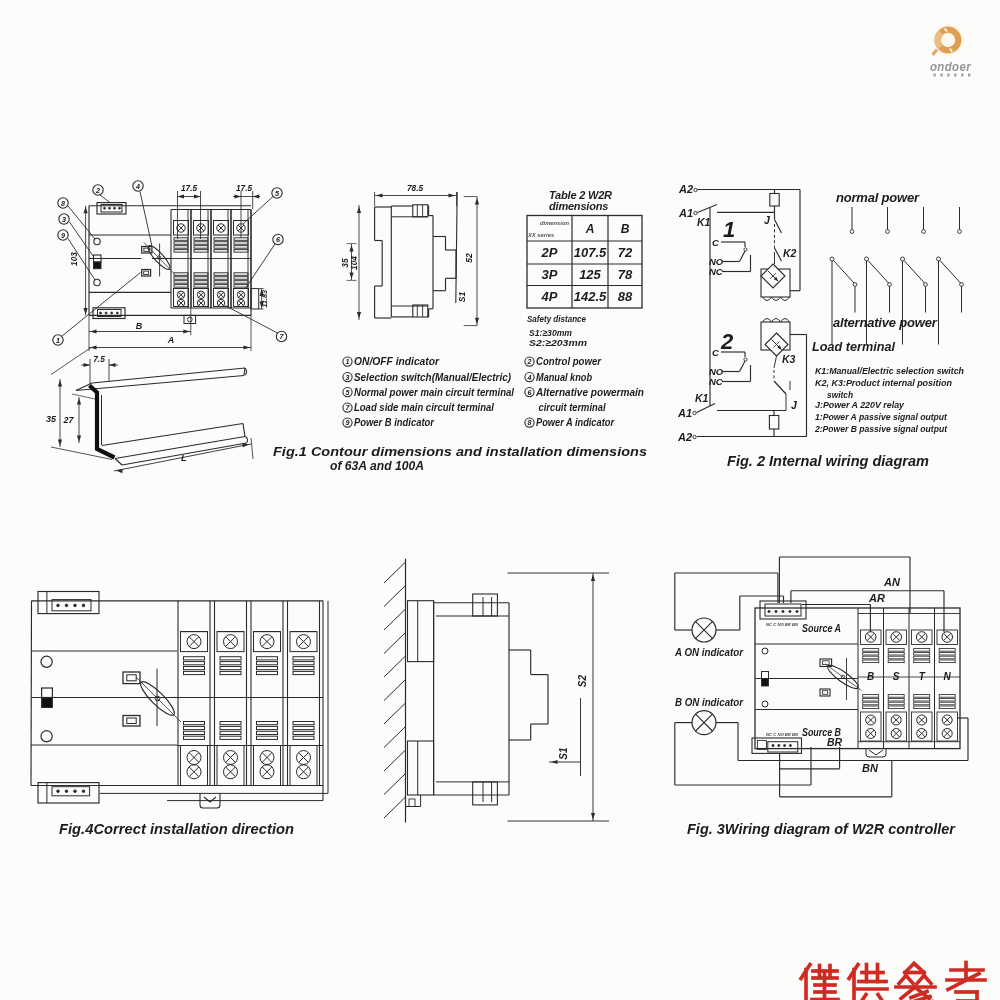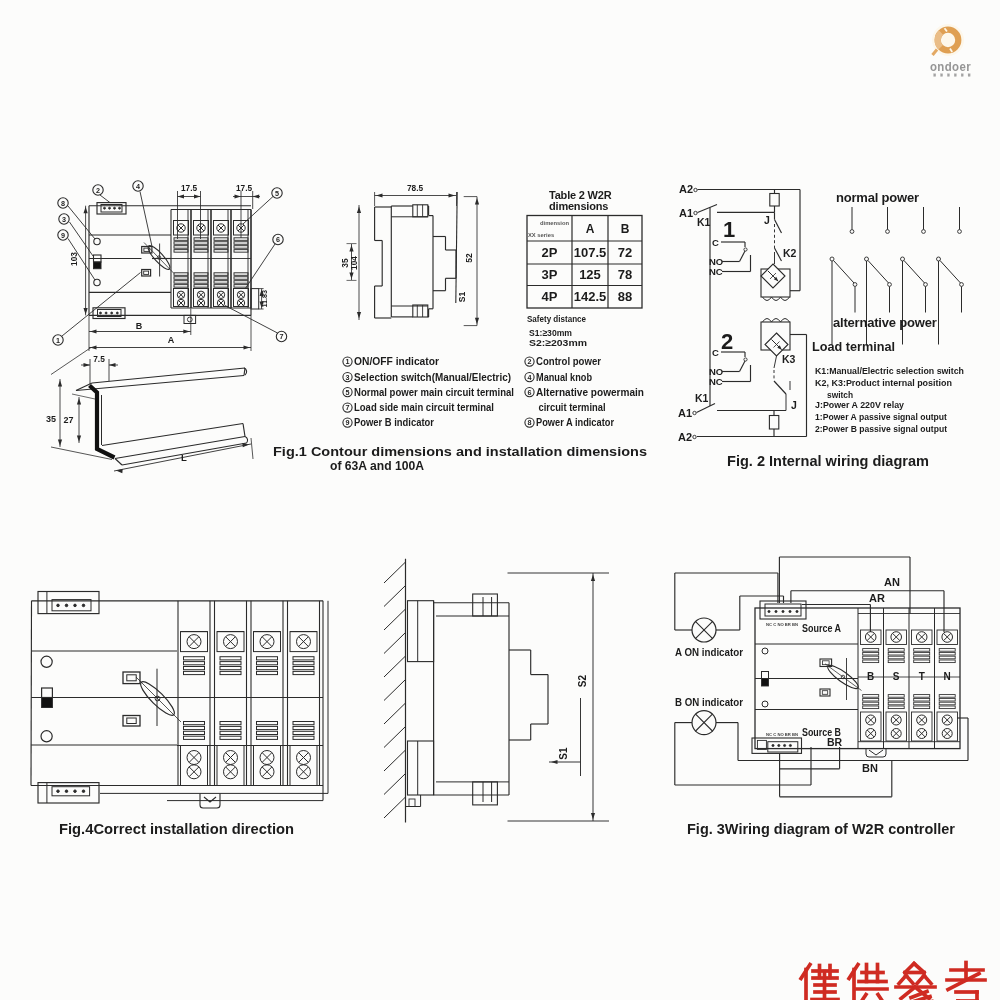--- a/index.html
+++ b/index.html
@@ -1,15 +1,15 @@
 <!DOCTYPE html>
 <html><head><meta charset="utf-8"><style>
 html,body{margin:0;padding:0;background:#fff;}
 *{font-family:"Liberation Sans",sans-serif;}
-#pg{width:1000px;height:1000px;position:relative;background:#fcfcfb;overflow:hidden;}
+#pg{width:1000px;height:1000px;position:relative;background:#fcfcfb;overflow:hidden;font-style:italic;}
 svg{position:absolute;top:0;left:0;filter:blur(0.45px);}
 </style></head><body>
 <div id="pg">
 <svg width="1000" height="1000" viewBox="0 0 1000 1000">
 <g>
 <circle cx="948" cy="40" r="16" fill="#fdf7eb"></circle>
 <circle cx="948" cy="40" r="10.3" fill="none" stroke="#df9f52" stroke-width="6.2"></circle>
 <path d="M 940.5 47.5 A 10.3 10.3 0 0 1 937.7 40 A 10.3 10.3 0 0 1 941 32.5" fill="none" stroke="#eabd87" stroke-width="6.2"></path>
 <line x1="944.5" y1="28.2" x2="947" y2="31.5" stroke="#fdf7eb" stroke-width="1.8"></line>
 <line x1="950" y1="48.6" x2="952.2" y2="52" stroke="#fdf7eb" stroke-width="1.8"></line>

